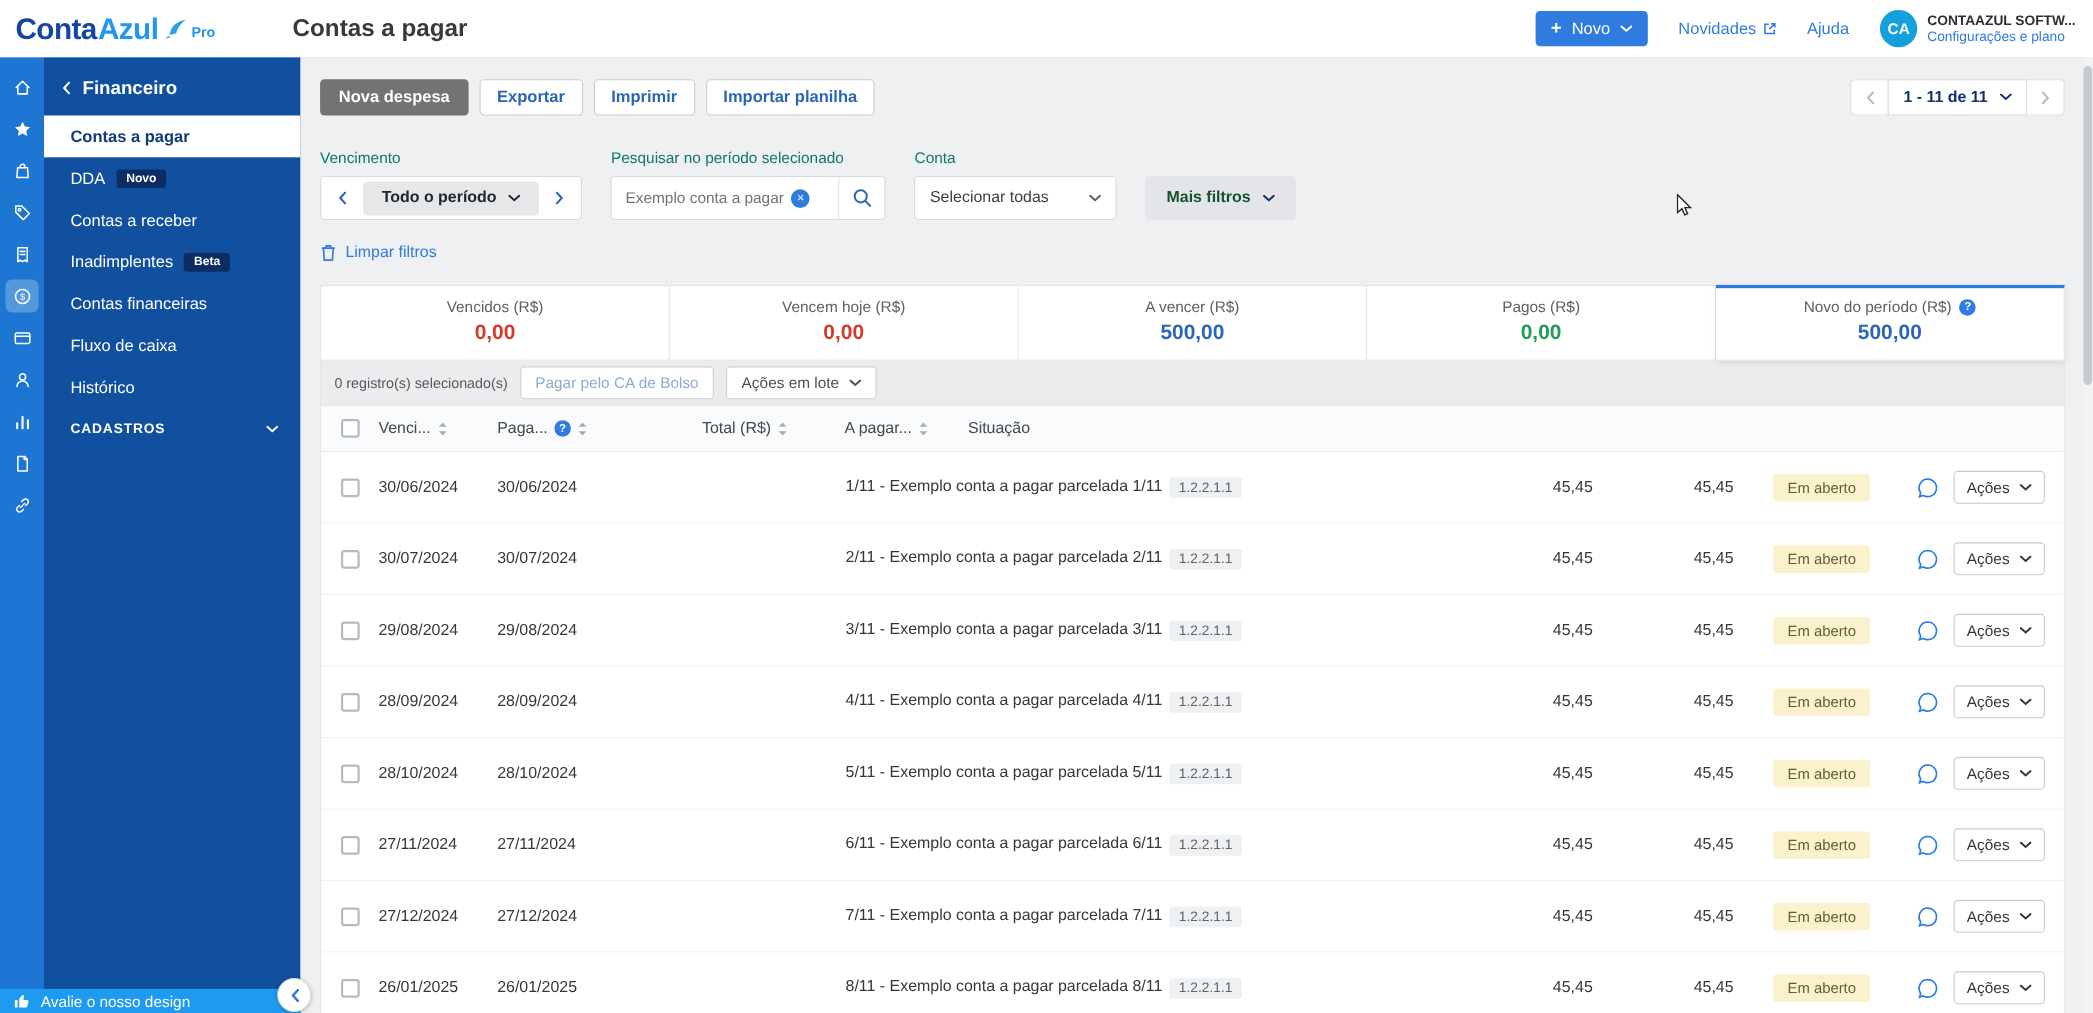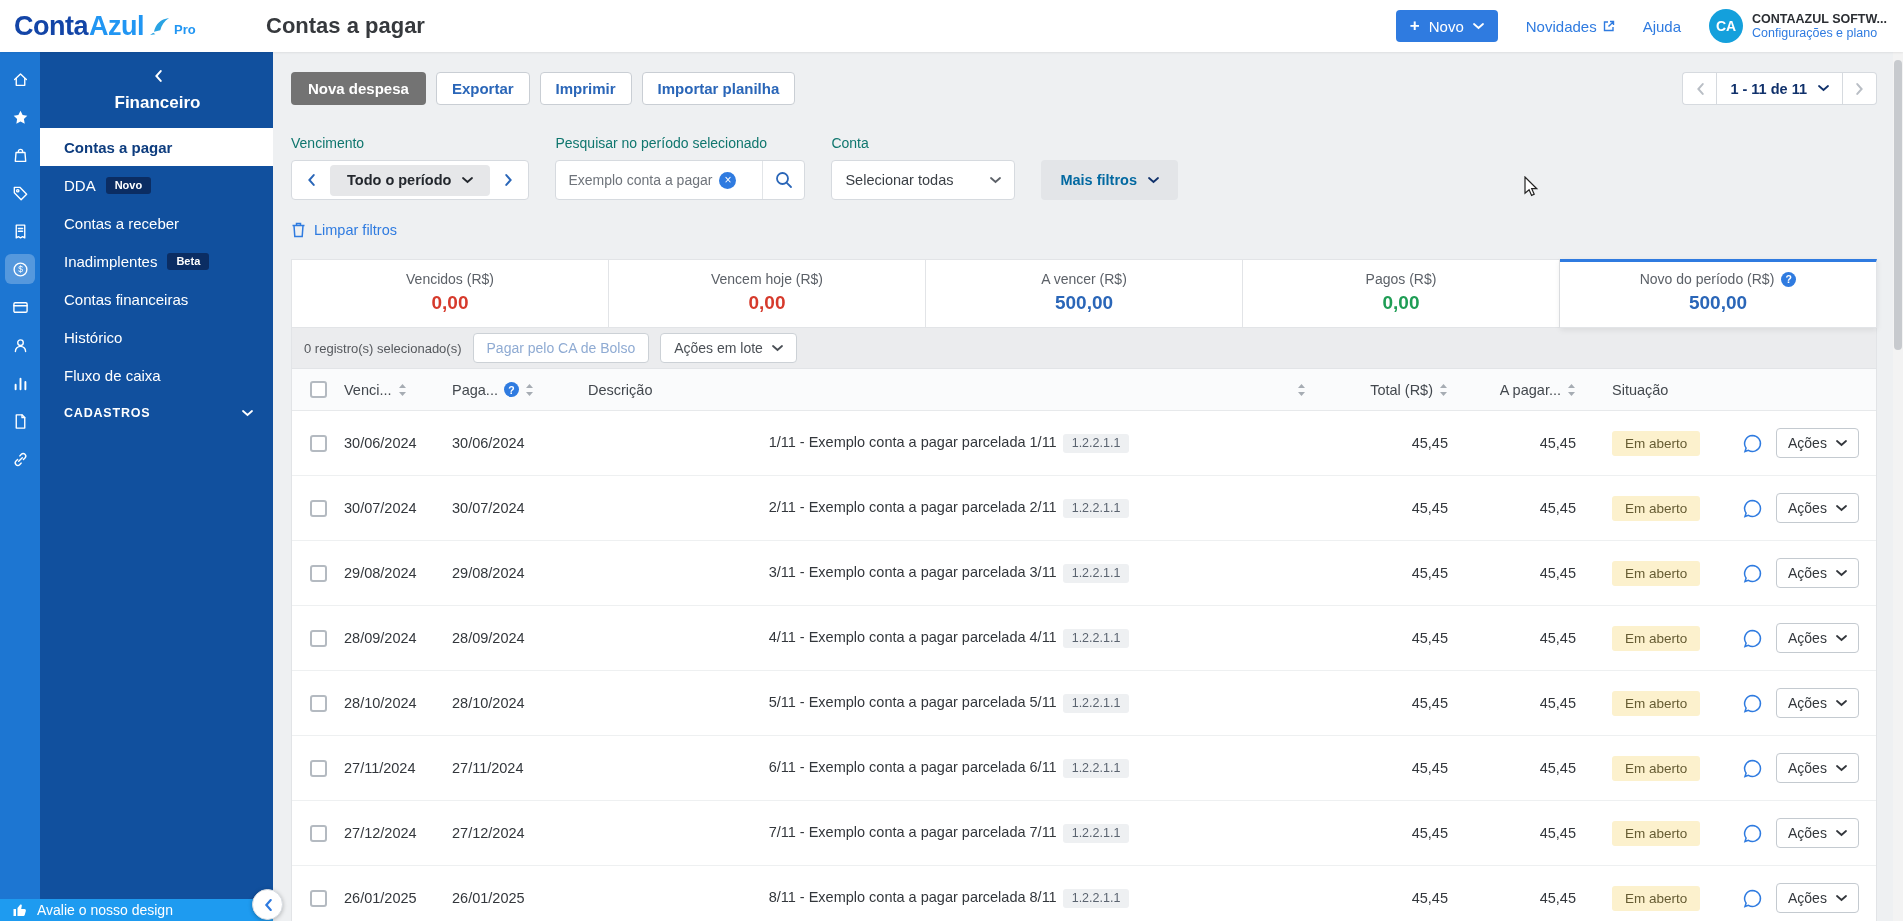--- a/index.html
+++ b/index.html
@@ -22,21 +22,21 @@
   .account { display:flex; align-items:center; gap:9px; cursor:pointer; }
   .avatar { width:34px; height:34px; border-radius:50%; background:#14a0dc; color:#fff; font-weight:bold; font-size:14px; display:flex; align-items:center; justify-content:center; }
   .account-name { font-size:12.5px; font-weight:bold; color:#2b2e33; white-space:nowrap; }
   .account-settings { font-size:12.5px; color:#2f7be0; cursor:pointer; }
 
   
   .rail { position:absolute; top:52px; left:0; bottom:0; width:40px; background:#1d76d2; display:flex; flex-direction:column; align-items:center; padding-top:12px; gap:8px; z-index:20; }
   .rail-icon { width:30px; height:30px; min-height:30px; display:flex; align-items:center; justify-content:center; color:#fff; border-radius:6px; cursor:pointer; }
   .rail-icon.active { background:rgba(255,255,255,.25); }
   .sidebar { position:absolute; top:52px; left:40px; bottom:0; width:233px; background:#11509e; z-index:20; padding-top:8px; }
-  .side-header { display:flex; align-items:center; gap:11px; color:#fff; font-weight:bold; font-size:17px; padding:10px 14px 15px 16px; cursor:pointer;flex-direction:column; }
+  .side-header { display:flex; align-items:center; gap:11px; color:#fff; font-weight:bold; font-size:17px; padding:10px 14px 15px 16px; cursor:pointer; }
   .side-item { display:flex; align-items:center; height:38px; padding:0 16px 0 24px; color:#fff; font-size:15px; cursor:pointer; gap:10px; white-space:nowrap; }
   .side-item.active { background:#fff; color:#0d3c7e; font-weight:bold; }
   .side-badge { background:#0b2d63; color:#fff; font-size:11px; padding:2.5px 9px; border-radius:3px; font-weight:bold; }
   .side-badge:empty { display:none; }
   .side-item.cadastros { justify-content:space-between; padding-right:20px; }
   .cadastros-label { font-size:12.5px; letter-spacing:.8px; font-weight:bold; }
   .side-footer { position:absolute; left:0; bottom:0; width:273px; height:22px; background:#1e9bf0; color:#fff; display:flex; align-items:center; gap:9px; padding:0 12px; font-size:14px; z-index:25; cursor:pointer; }
   .collapse-btn { position:absolute; left:252px; top:889px; width:31px; height:31px; border-radius:50%; background:#fff; border:1px solid #d8dde3; box-shadow:0 1px 4px rgba(0,0,0,.25); z-index:26; display:flex; align-items:center; justify-content:center; color:#2f7be0; cursor:pointer; }
 
   
@@ -54,21 +54,21 @@
   .filters { display:flex; gap:26px; margin-top:30px; align-items:flex-end; }
   .filter-group label { display:block; font-size:14px; color:#0f766e; margin-bottom:9px; }
   .period-control { display:flex; align-items:center; background:#fff; border:1px solid #d6dadf; border-radius:4px; height:40px; }
   .period-chev { width:38px; height:100%; background:transparent; border:none; color:#2a66b8; display:flex; align-items:center; justify-content:center; cursor:pointer; }
   .period-pill { height:31px; background:#e6e7e9; border:none; border-radius:4px; padding:0 17px; display:flex; align-items:center; gap:11px; font-size:14.5px; font-weight:bold; color:#23272d; cursor:pointer; }
   .search-box { display:flex; align-items:center; background:#fff; border:1px solid #d6dadf; border-radius:4px; height:40px; width:250px; }
   .search-box input { border:none; outline:none; font-size:14px; color:#6f747b; padding:0 4px 0 12px; width:163px; background:transparent; font-family:inherit; }
   .clear-x { width:17px; height:17px; min-width:17px; border-radius:50%; background:#2f7be0; color:#fff; font-size:12px; line-height:1; display:flex; align-items:center; justify-content:center; cursor:pointer; }
   .search-btn { margin-left:auto; width:42px; height:100%; border:none; border-left:1px solid #e2e5e8; background:transparent; display:flex; align-items:center; justify-content:center; color:#2a66b8; cursor:pointer; }
   .select { background:#fff; border:1px solid #d6dadf; border-radius:4px; height:40px; padding:0 13px; display:flex; align-items:center; font-size:14.5px; color:#3a3f45; cursor:pointer; width:184px; justify-content:space-between; }
-  .btn.gray2 { background:#e3e5e8; border:none; color:#0369a1; font-weight:bold; height:40px; padding:0 19px; border-radius:4px; gap:11px; font-size:14.5px; }
+  .btn.gray2 { background:#e3e5e8; border:none; color:#14532d; font-weight:bold; height:40px; padding:0 19px; border-radius:4px; gap:11px; font-size:14.5px; }
   .limpar { display:flex; align-items:center; gap:8px; color:#2f7be0; background:none; border:none; font-size:14.5px; margin-top:22px; cursor:pointer; }
 
   
   .cards { display:flex; margin-top:21px; }
   .card { flex:1; background:#fff; border:1px solid #e2e4e7; border-left:none; padding:11px 0 13px; text-align:center; cursor:pointer; }
   .card:first-child { border-left:1px solid #e2e4e7; }
   .card.active { border-top:3px solid #2f7be0; padding-top:9px; box-shadow:0 2px 6px rgba(0,0,0,.08); }
   .card-label { font-size:14px; color:#5c6168; display:flex; justify-content:center; align-items:center; gap:7px; }
   .card-value { font-size:19px; font-weight:bold; margin-top:5px; }
 
@@ -232,25 +232,25 @@
   </div>
       <div class="side-item">
     <span class="side-label">Inadimplentes</span>
     <span class="side-badge">Beta</span>
   </div>
       <div class="side-item">
     <span class="side-label">Contas financeiras</span>
 
   </div>
       <div class="side-item">
+    <span class="side-label">Fluxo de caixa</span>
+
+  </div>
+      <div class="side-item">
     <span class="side-label">Histórico</span>
-
-  </div>
-      <div class="side-item">
-    <span class="side-label">Fluxo de caixa</span>
 
   </div>
     </nav>
   <div class="side-item cadastros">
     <span class="cadastros-label">CADASTROS</span>
     <svg width="11" height="7" viewBox="0 0 11 7">
         <path d="M1 1l4.5 4L10 1" fill="none" stroke="#fff" stroke-width="1.8" stroke-linecap="round"></path>
       </svg>
   </div>
 </aside>
@@ -417,27 +417,20 @@
           </svg>
       </div>
       <div class="col col-pag">
         <span>Paga...</span>
         <span class="q-icon">?</span>
         <svg class="sort" width="9" height="14" viewBox="0 0 9 14">
             <path d="M4.5 1 8 5H1z" fill="#a6acb3"></path>
             <path d="M4.5 13 1 9h7z" fill="#a6acb3"></path>
           </svg>
       </div>
-      <div class="col col-desc">
-        <span>Descrição</span>
-        <svg class="sort" width="9" height="14" viewBox="0 0 9 14">
-            <path d="M4.5 1 8 5H1z" fill="#a6acb3"></path>
-            <path d="M4.5 13 1 9h7z" fill="#a6acb3"></path>
-          </svg>
-      </div>
       <div class="col col-total">
         <span>Total (R$)</span>
         <svg class="sort" width="9" height="14" viewBox="0 0 9 14">
             <path d="M4.5 1 8 5H1z" fill="#a6acb3"></path>
             <path d="M4.5 13 1 9h7z" fill="#a6acb3"></path>
           </svg>
       </div>
       <div class="col col-apagar">
         <span>A pagar...</span>
         <svg class="sort" width="9" height="14" viewBox="0 0 9 14">

